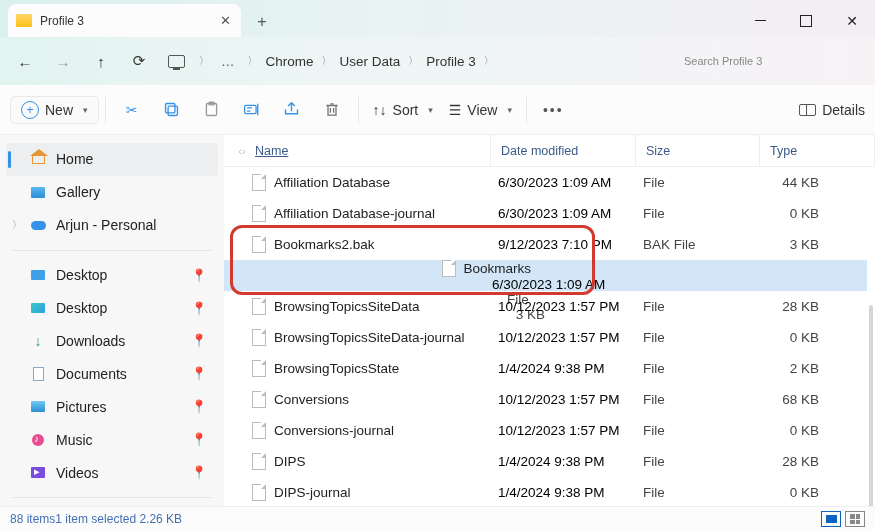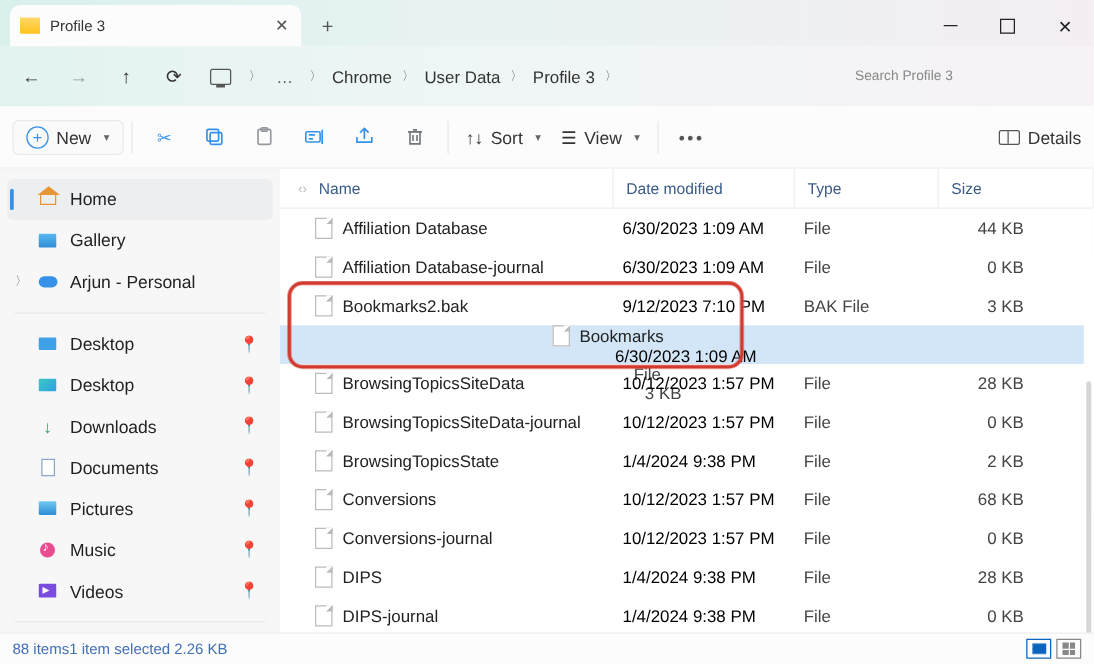--- a/index.html
+++ b/index.html
@@ -65,21 +65,21 @@
 .ico-doc { width: 11px; height: 14px; background:#fff; border:1px solid #8aa8c9;}
 .ico-pic { width: 14px; height: 11px; background: linear-gradient(#6fc9f2,#2d8ed4); border-radius: 1px; }
 .ico-mus { width:12px;height:12px;background:#e94c8f;border-radius:50%;position:relative;}
 .ico-mus::after{content:"♪";position:absolute;top:-1px;left:2px;color:#fff;font-size:10px;}
 .ico-vid { width:14px;height:11px;background:#7a4de0;border-radius:1px;position:relative;}
 .ico-vid::after{content:"▸";position:absolute;top:-2px;left:3px;color:#fff;font-size:11px;}
 
 .content { flex: 1; display: flex; flex-direction: column; overflow: hidden; position:relative;}
 .col-headers { display: flex; height: 32px; align-items: center; border-bottom: 1px solid #eee; font-size: 12.5px; color: #3a5b88; padding-left: 18px;}
 .ch { border-right: 1px solid #eee; height: 100%; display: flex; align-items: center; padding-left: 10px;}
-.ch.name { width: 246px; }
+.ch.name { width: 246px; text-decoration: underline; }
 .ch.date { width: 145px; }
 .ch.type { width: 115px; }
 .ch.size { flex: 1; }
 .resize-handle{width:6px;display:flex;align-items:center;justify-content:center;color:#bbb;font-size:11px;cursor:col-resize;margin-left:-3px;}
 
 .filelist { flex: 1; overflow-y: auto; padding-right:8px;}
 .row { display: flex; align-items: center; height: 31px; font-size: 13.5px; color: #222; padding-left: 18px;}
 .row.selected { background: #d2e6f8; flex-direction: column; }
 .row .fname { width: 246px; display: flex; align-items: center; padding-left: 10px; gap: 8px;}
 .row .date { width: 145px; padding-left: 10px; color: #000000;}
@@ -276,22 +276,22 @@
       <span class="pin">📍</span>
     </div>
     <div class="side-divider"></div>
   </div>
 
   <div class="content">
     <div class="col-headers">
       <div class="resize-handle">‹›</div>
       <div class="ch name">Name</div>
       <div class="ch date">Date modified</div>
+      <div class="ch size">Size</div>
       <div class="ch type">Type</div>
-      <div class="ch size">Size</div>
     </div>
     <div class="filelist" id="filelist">
         <div class="row">
           <div class="fname">
             <div class="file-ico"></div>
             <span>Affiliation Database</span>
           </div>
           <div class="date">6/30/2023 1:09 AM</div>
           <div class="type">File</div>
           <div class="size">44 KB</div>

